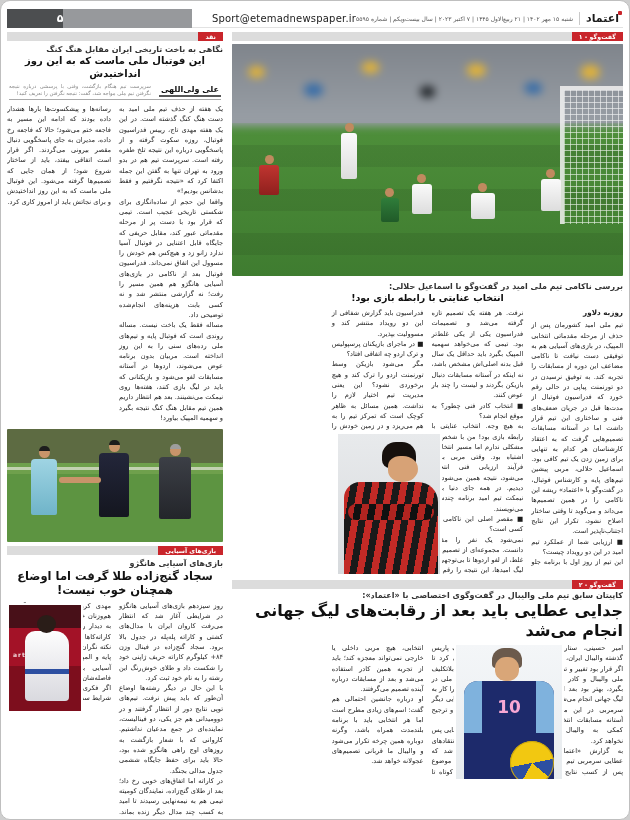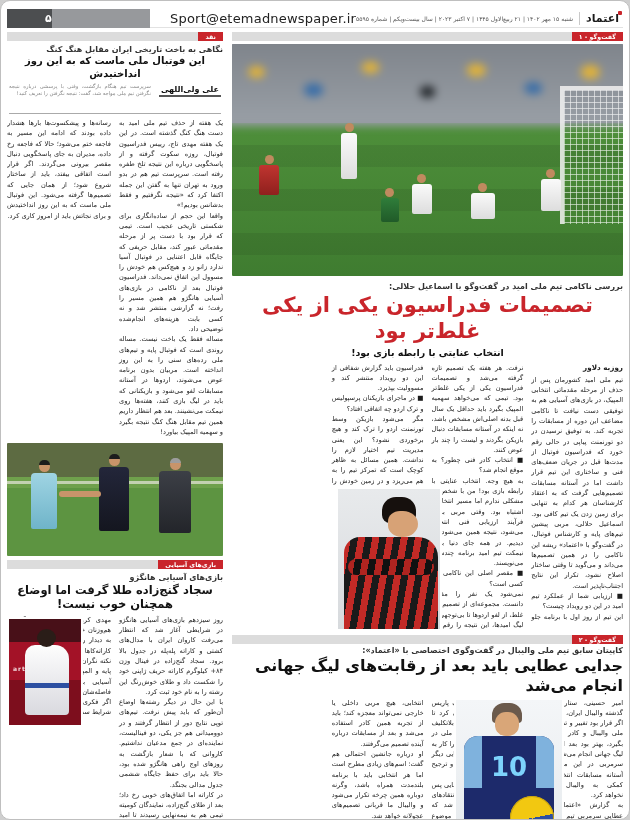--- a/index.html
+++ b/index.html
@@ -7,21 +7,21 @@
     border:1px solid #bfbfbf;border-radius:10px;padding:8px 4px 6px;
     font-family:"DejaVu Sans","Liberation Sans",sans-serif;overflow:hidden;position:relative;direction:ltr;}
   .fa{direction:rtl;unicode-bidi:plaintext;}
   
   .masthead{display:flex;align-items:stretch;height:19px;margin:0 2px 4px;}
   .pagenum{width:99px;background:#4c4e50;color:#fff;font-size:11px;font-weight:bold;
     display:flex;align-items:center;justify-content:flex-start;padding-left:10px;box-sizing:border-box;}
   .secbar{width:237px;background:#97999c;display:flex;align-items:center;justify-content:flex-end;padding-right:10px;box-sizing:border-box;}
   .secbar span{color:#fff;font-weight:bold;font-size:11px;margin-top:34px;}
   .mh-white{flex:1;display:flex;align-items:center;border-bottom:1px solid #e2e2e2;}
-  .email{font-size:13px;color:#222;margin-left:20px;letter-spacing:.2px;}
+  .email{font-size:10px;color:#222;margin-left:20px;letter-spacing:.2px;}
   .mh-spacer{flex:1;}
   .dateline{font-size:6px;color:#555;white-space:nowrap;}
   .mh-vr{width:1px;height:13px;background:#c9c9c9;margin:0 6px;}
   .logo{font-size:11px;font-weight:bold;color:#1a1a1a;margin-right:4px;position:relative;padding-top:1px;}
   .logo::after{content:"";position:absolute;right:-3px;top:0;width:4px;height:4px;background:#c9252b;border-radius:1px;}
   
   .content{display:flex;gap:9px;padding:0 2px;}
   .col-left{width:216px;flex:none;}
   .col-main{flex:1;min-width:0;}
   
@@ -30,21 +30,21 @@
   .tag{background:#c9252b;color:#fff;font-size:6.3px;font-weight:bold;
     display:flex;align-items:center;padding:0 7px;white-space:nowrap;}
   
   .kicker{text-align:right;font-size:8px;color:#333;font-weight:600;margin:2px 0 1px;}
   .headline{text-align:center;font-weight:bold;color:#111;line-height:1.25;}
   .hl-a{font-size:10px;margin:1px 0 3px;}
   .hl-b{font-size:11.5px;margin:1px 0 3px;}
   .hl-main{font-size:21px;color:#c9252b;margin:1px 0 2px;}
   .hl-v{font-size:16px;margin:1px 0 2px;text-align:right;}
   .subhead{text-align:center;font-size:9.5px;font-weight:bold;color:#111;margin:0 0 5px;}
-  .byline{display:flex;align-items:flex-end;gap:8px;border-bottom:1px solid #aaa;padding-bottom:16px;margin:2px 2px 4px;}
+  .byline{display:flex;align-items:flex-end;gap:8px;border-bottom:1px solid #aaa;padding-bottom:2px;margin:2px 2px 4px;}
   .lede{flex:1;font-size:5.2px;line-height:7px;color:#888;text-align:justify;max-height:21px;overflow:hidden;}
   .byname{font-size:8px;font-weight:bold;color:#111;white-space:nowrap;border-bottom:2px solid #555;padding:0 2px 1px;}
   .body{font-size:6.6px;line-height:10.3px;text-align:justify;color:#1c1c1c;
     white-space:pre-line;overflow:hidden;column-gap:8px;column-fill:auto;}
   .reporter{display:block;font-size:7.2px;margin-bottom:2px;}
   .cols2{column-count:2;}
   .cols4{column-count:4;}
   .bodywrap{position:relative;}
   
   .photo{position:relative;overflow:hidden;border-radius:1px;}
@@ -90,21 +90,21 @@
   .halali-face{position:absolute;right:22px;top:22px;width:30px;height:26px;border-radius:40% 50% 50% 45%;background:#d7a276;}
   .halali-body{position:absolute;right:2px;top:48px;left:6px;bottom:0;border-radius:16px 20px 0 0;
     background:repeating-linear-gradient(100deg,#c22a26 0 7px,#1a1a1a 7px 14px);}
   .halali-arm{position:absolute;right:6px;top:70px;left:10px;height:16px;border-radius:8px;
     background:repeating-linear-gradient(100deg,#b02420 0 7px,#111 7px 14px);}
   .ph-volley{position:absolute;left:222px;top:0;width:110px;height:138px;border:2px solid #fff;box-sizing:border-box;background:linear-gradient(#f4f6f8,#e7ebee);}
   .v-hair{position:absolute;left:36px;top:3px;width:30px;height:20px;border-radius:12px 12px 4px 4px;background:#6b5a4c;}
   .v-face{position:absolute;left:39px;top:12px;width:24px;height:24px;border-radius:45%;background:#d9a678;}
   .v-jersey{position:absolute;left:8px;top:36px;right:8px;bottom:0;border-radius:14px 14px 0 0;background:#1d2a6b;}
   .v-sleeve{position:absolute;top:0;width:18px;height:52px;background:#7fb2dd;}
-  .v-num{position:absolute;left:0;right:0;top:16px;text-align:center;color:#7dd3fc;font-weight:bold;font-size:26px;font-family:"DejaVu Sans",sans-serif;}
+  .v-num{position:absolute;left:0;right:0;top:16px;text-align:center;color:#f9a8d4;font-weight:bold;font-size:17px;font-family:"DejaVu Sans",sans-serif;}
   .v-ball{position:absolute;left:54px;bottom:-6px;width:44px;height:44px;border-radius:50%;
     background:conic-gradient(#f2c811 0 22%,#2d4fa1 22% 36%,#f2c811 36% 58%,#2d4fa1 58% 72%,#f2c811 72% 100%);box-shadow:0 0 0 1px #caa50d inset;}
 </style>
 </head>
 <body>
 
 <div class="page">
 
   <div class="masthead">
     <div class="pagenum fa">۵</div>
@@ -216,21 +216,20 @@
           <div class="head"></div>
             <div class="torso t-white" style="width:20px;height:32px;"></div>
         </div>
         <div class="player" style="left:38%;top:62%;">
           <div class="head"></div>
             <div class="torso t-green" style="width:18px;height:24px;"></div>
         </div>
       </div>
 
       <div class="kicker fa">بررسی ناکامی تیم ملی امید در گفت‌وگو با اسماعیل حلالی:</div>
-      <div class="headline hl-main fa">تصمیمات فدراسیون یکی از یکی غلط‌تر بود</div>
       <div class="subhead fa">انتخاب عنایتی با رابطه بازی بود!</div>
 
       <div class="bodywrap">
         <div class="body cols4 fa" style="height:268px;"><b class="reporter">روزبه دلاور</b><span>تیم ملی امید کشورمان پس از حذف از مرحله مقدماتی انتخابی المپیک، در بازی‌های آسیایی هم به توفیقی دست نیافت تا ناکامی مضاعف این دوره از مسابقات را تجربه کند. به توفیق نرسیدن در دو تورنمنت پیاپی در حالی رقم خورد که فدراسیون فوتبال از مدت‌ها قبل در جریان ضعف‌های فنی و ساختاری این تیم قرار داشت اما در آستانه مسابقات تصمیم‌هایی گرفت که به اعتقاد کارشناسان هر کدام به تنهایی برای زمین زدن یک تیم کافی بود. اسماعیل حلالی، مربی پیشین تیم‌های پایه و کارشناس فوتبال، در گفت‌وگو با «اعتماد» ریشه این ناکامی را در همین تصمیم‌ها می‌داند و می‌گوید تا وقتی ساختار اصلاح نشود، تکرار این نتایج اجتناب‌ناپذیر است.
 ■ ارزیابی شما از عملکرد تیم امید در این دو رویداد چیست؟
 این تیم از روز اول با برنامه جلو نرفت. هر هفته یک تصمیم تازه گرفته می‌شد و تصمیمات فدراسیون یکی از یکی غلط‌تر بود. تیمی که می‌خواهد سهمیه المپیک بگیرد باید حداقل یک سال قبل بدنه اصلی‌اش مشخص باشد، نه اینکه در آستانه مسابقات دنبال بازیکن بگردند و لیست را چند بار عوض کنند.
 ■ انتخاب کادر فنی چطور؟ به موقع انجام شد؟
 به هیچ وجه. انتخاب عنایتی با رابطه بازی بود! من با شخص او مشکلی ندارم اما مسیر انتخابش اشتباه بود. وقتی مربی بدون فرآیند ارزیابی فنی انتخاب می‌شود، نتیجه همین می‌شود که دیدیم. در همه جای دنیا برای نیمکت تیم امید برنامه چندساله می‌نویسند.
 ■ مقصر اصلی این ناکامی چه کسی است؟
 نمی‌شود یک نفر را مقصر دانست. مجموعه‌ای از تصمیم‌های غلط، از لغو اردوها تا بی‌توجهی به لیگ امیدها، این نتیجه را رقم زد. فدراسیون باید گزارش شفافی از این دو رویداد منتشر کند و مسوولیت بپذیرد.

